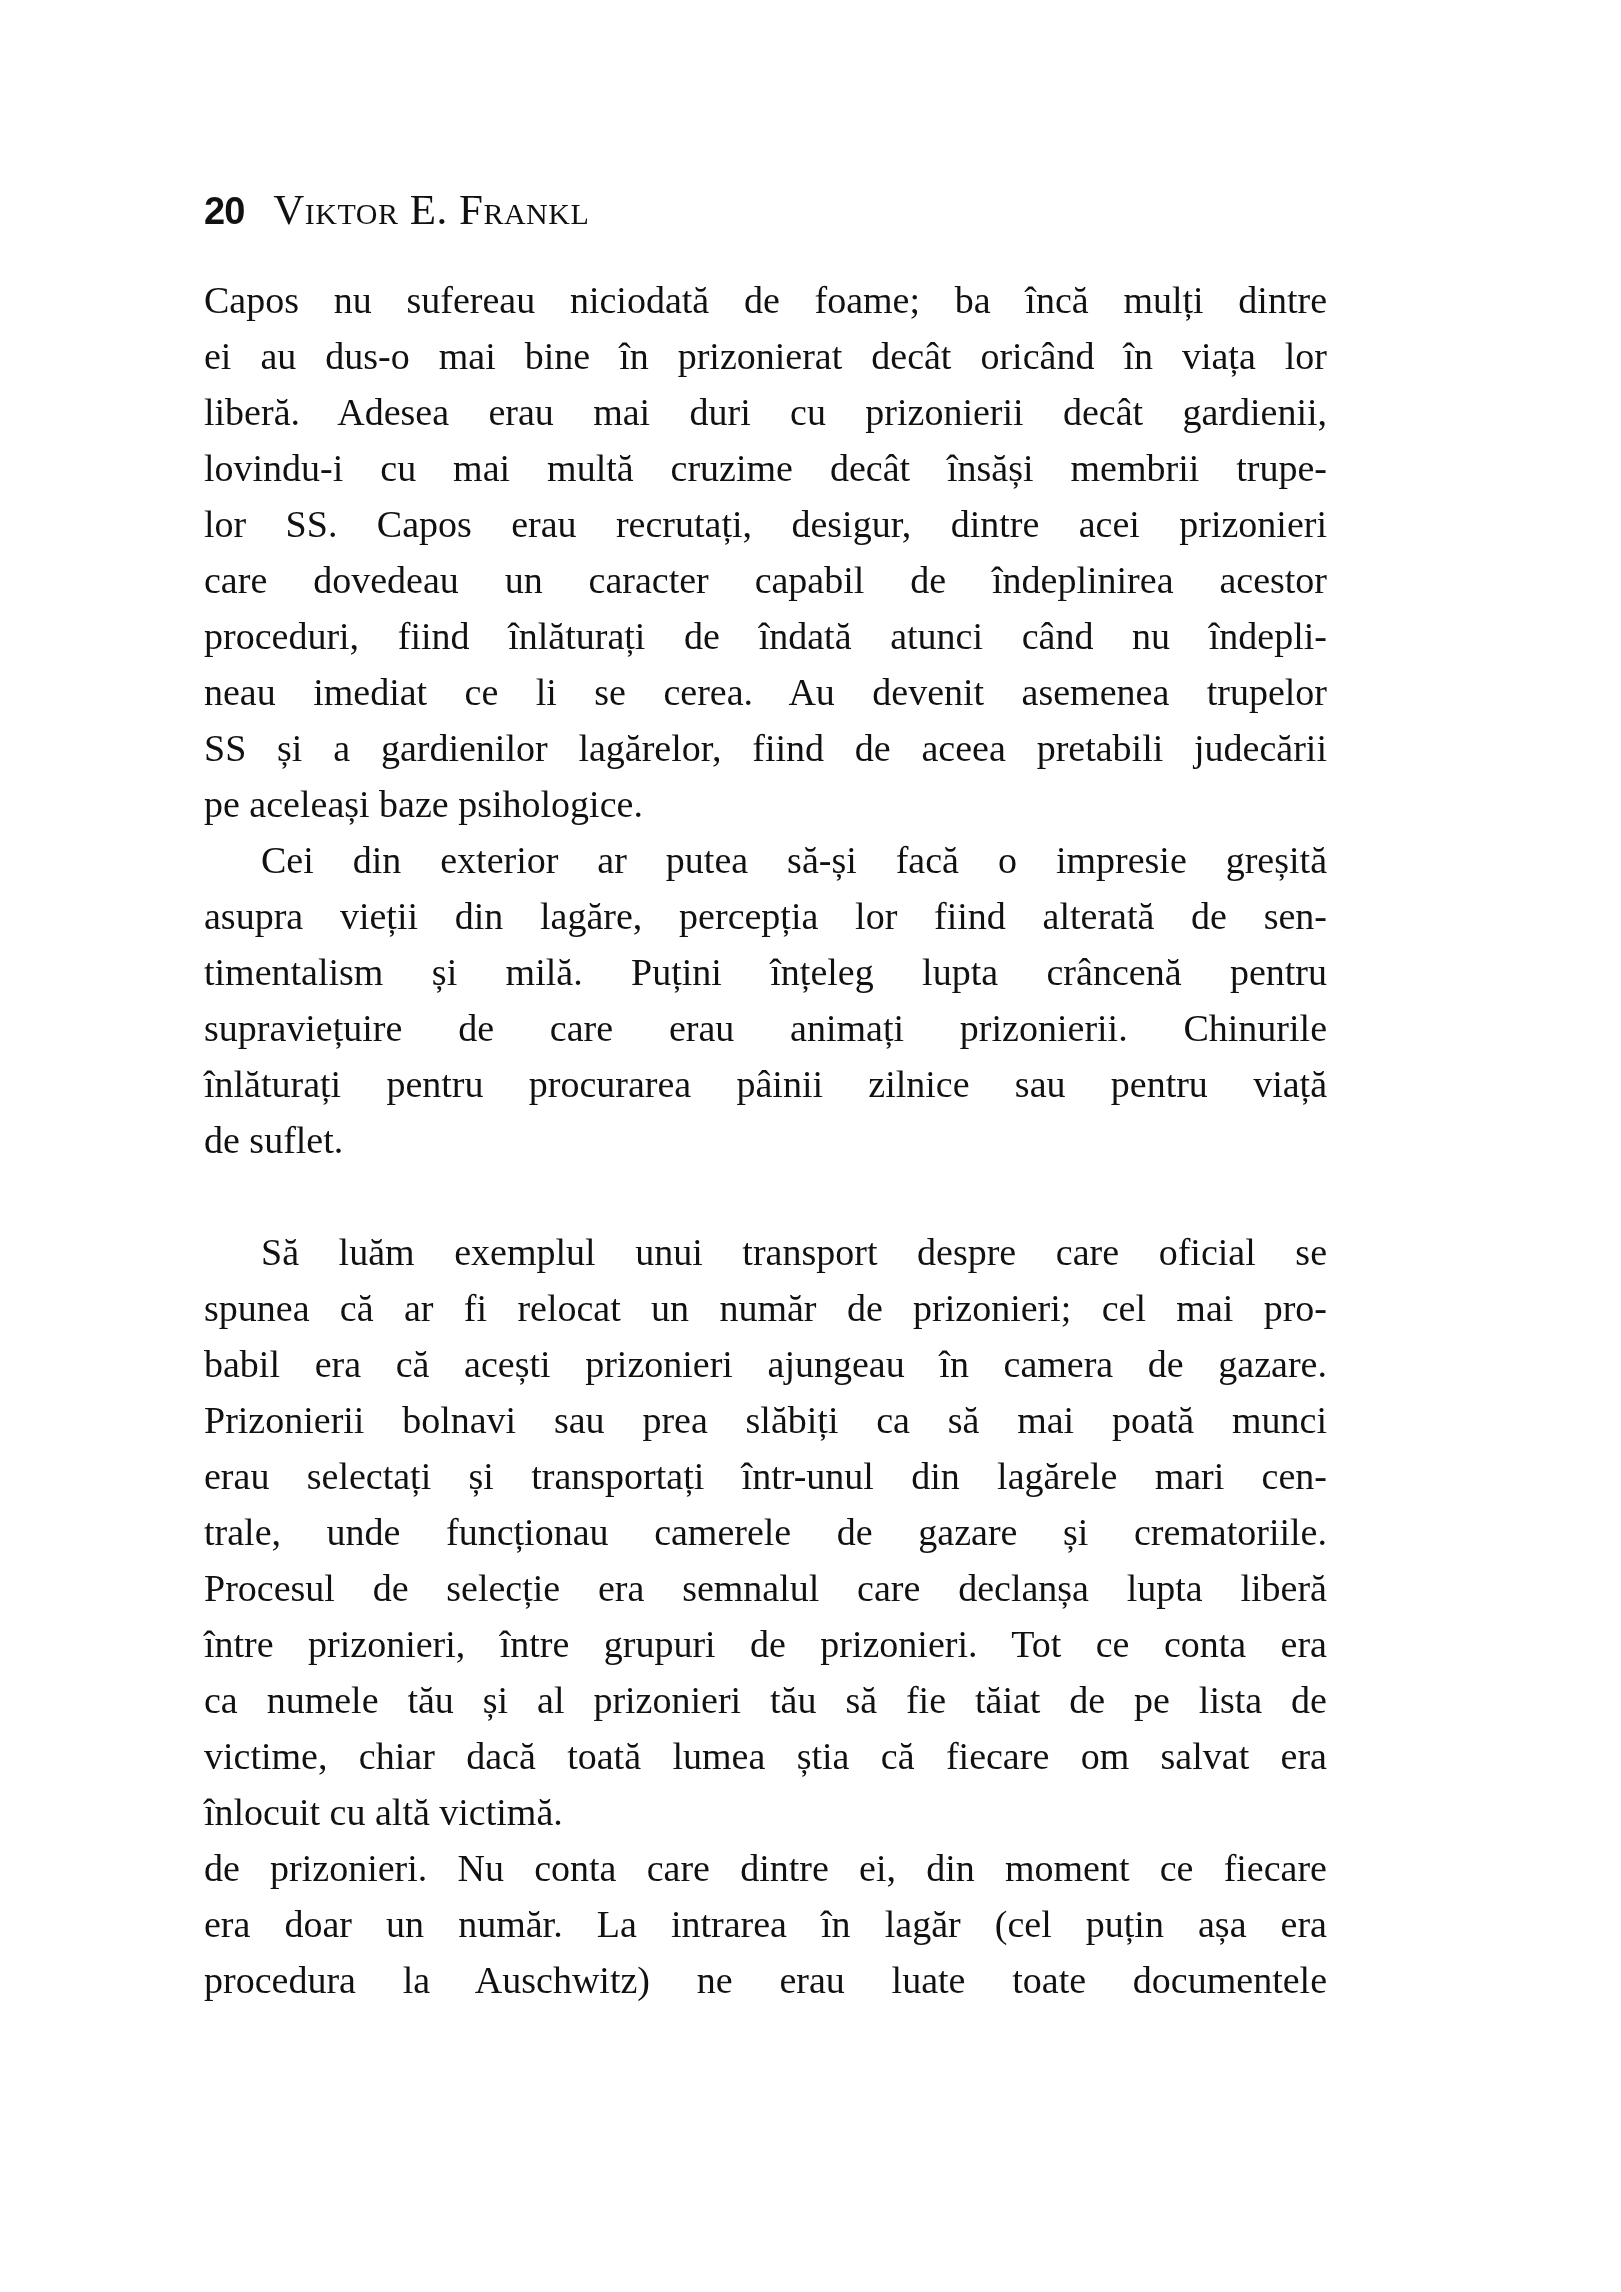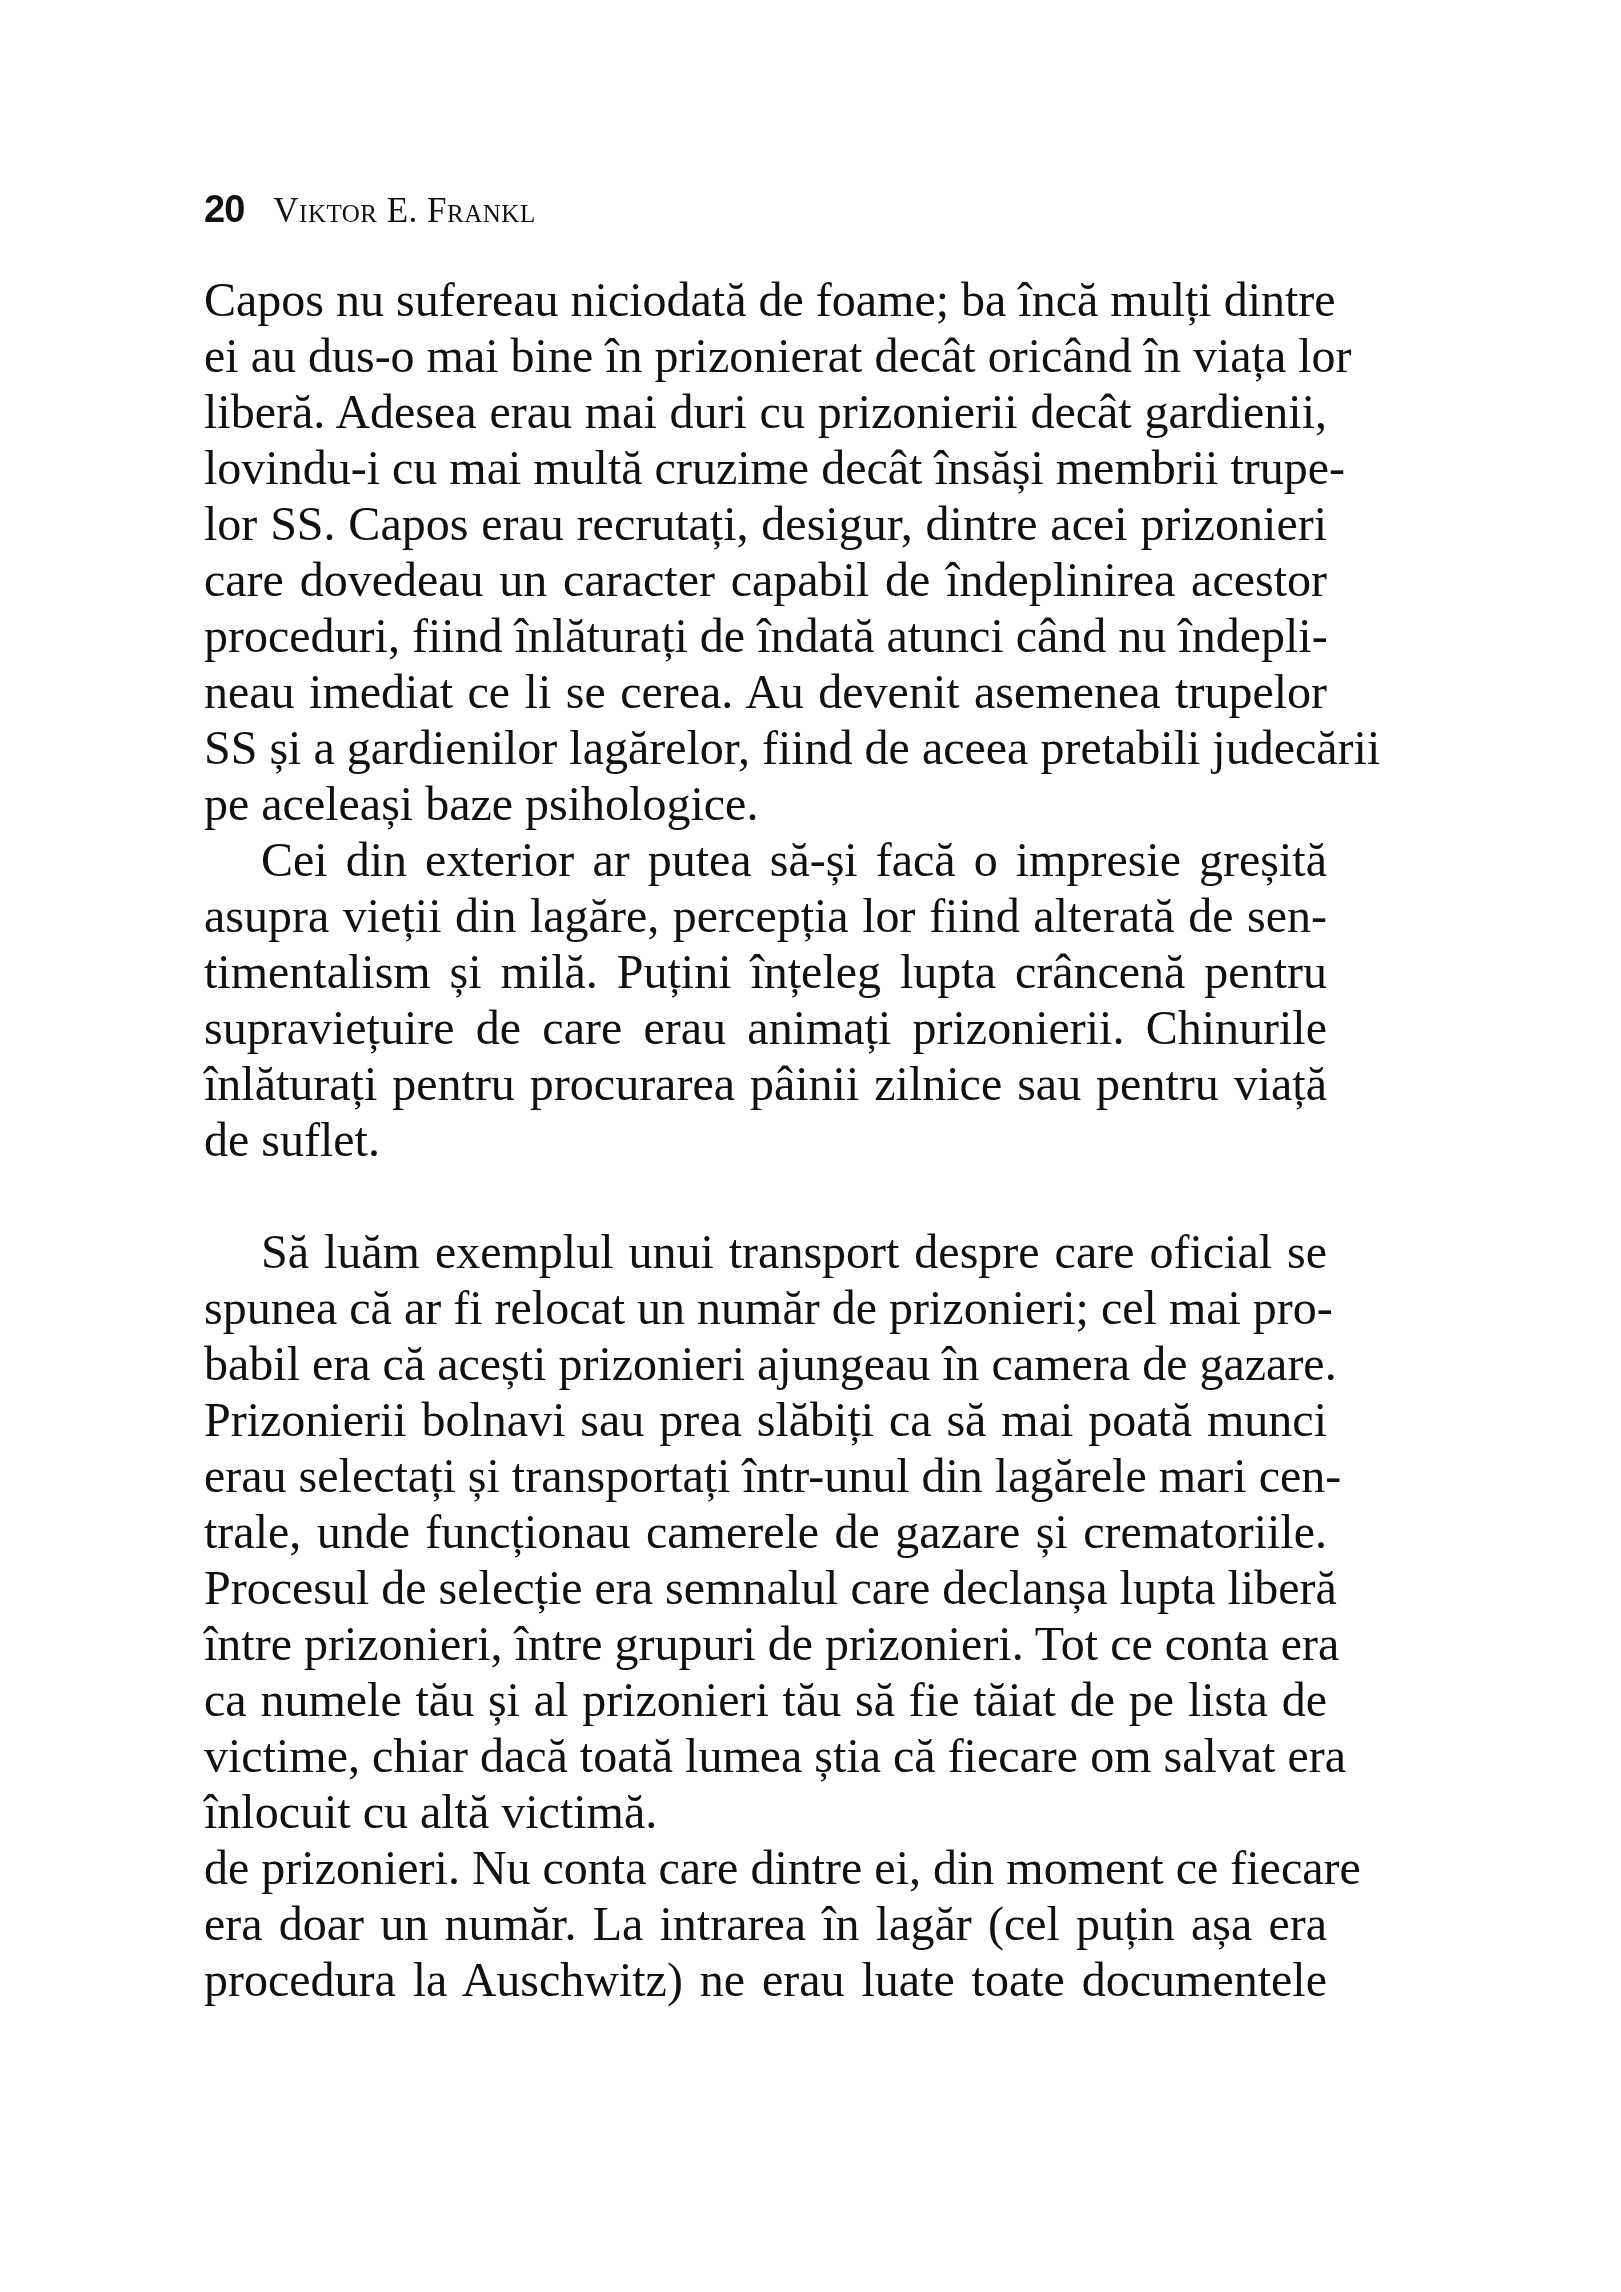--- a/index.html
+++ b/index.html
@@ -4,25 +4,25 @@
 <style>
   html, body { margin: 0; padding: 0; background: #ffffff; }
   body { width: 1621px; height: 2293px; position: relative; overflow: hidden; }
   .page { position: absolute; left: 0; top: 0; width: 1621px; height: 2293px; background: #ffffff; color: #111111; }
   .running-head {
     position: absolute; left: 204px; top: 190px;
     font-family: "Liberation Serif", "DejaVu Serif", serif;
     font-size: 33px; line-height: 39px; white-space: nowrap;
   }
   .page-number { font-family: "Liberation Sans", "DejaVu Sans", sans-serif; font-weight: bold; font-size: 38px; letter-spacing: -1px; }
-  .author { margin-left: 29px; font-variant: small-caps; font-size: 35px; letter-spacing: 0.5px; }
+  .author { margin-left: 29px; font-variant: small-caps; font-size: 43px; letter-spacing: 0.5px; }
   .text-block {
     position: absolute; left: 204px; top: 272px; width: 1123px;
     font-family: "Liberation Serif", "DejaVu Serif", serif;
-    font-size: 48px; line-height: 56px; color: #111111;
+    font-size: 38px; line-height: 56px; color: #111111;
   }
   .line { display: block; height: 56px; white-space: nowrap; text-align: justify; text-align-last: justify; }
   .line.last { text-align-last: left; }
   .line.indent { padding-left: 57px; }
   .line.blank { height: 56px; }
 </style>
 </head>
 <body>
 
 <div class="page">

